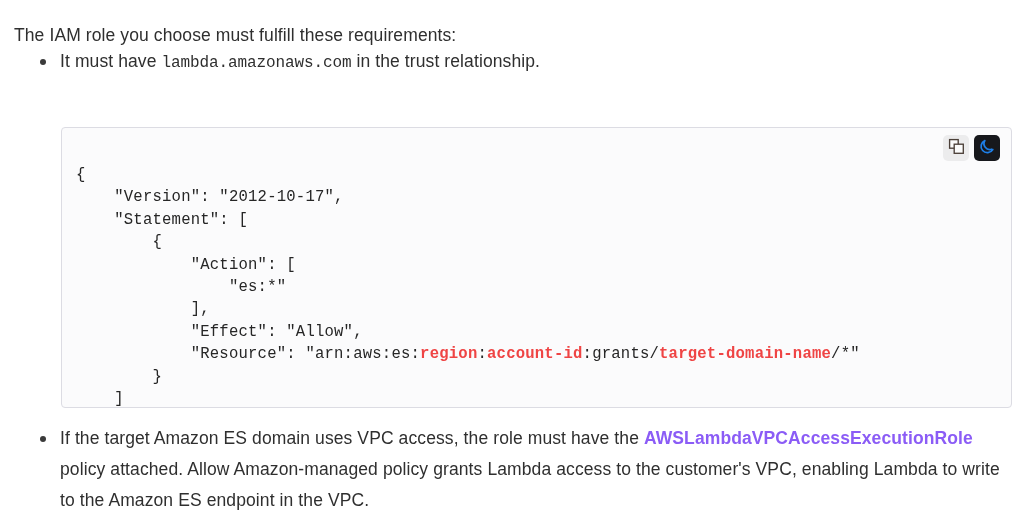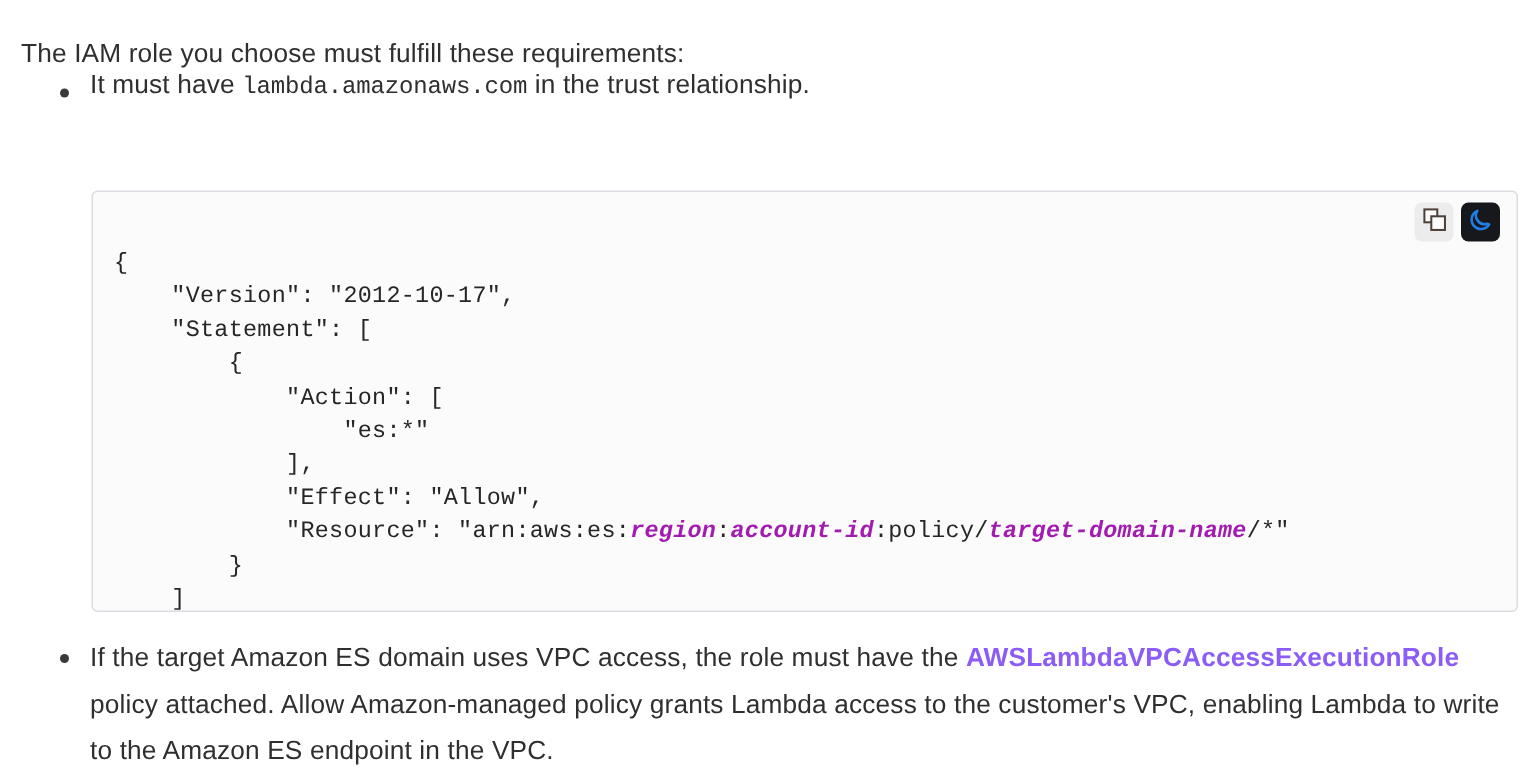--- a/index.html
+++ b/index.html
@@ -40,21 +40,21 @@
   
   .bullet-list {
     list-style: none;
     margin: 0;
     padding: 0;
   }
   .bullet-list li {
     position: relative;
     padding-left: 26px;
     font-size: 17.5px;
-    line-height: 20px;
+    line-height: 30px;
     color: #2f2f2f;
     letter-spacing: 0.1px;
   }
   .bullet-list li::before {
     content: "";
     position: absolute;
     left: 6px;
     top: 13px;
     width: 6px;
     height: 6px;
@@ -111,22 +111,21 @@
     font-family: "Liberation Mono", "DejaVu Sans Mono", monospace;
     font-size: 15.6px;
     line-height: 22.4px;
     color: #262626;
     letter-spacing: 0.2px;
     white-space: pre;
     tab-size: 4;
   }
 
   .ph {
-    color: #a21caf;
-    font-style: italic;
+    color: #ef4444;
     font-weight: bold;
   }
 
   
   .code-tools {
     position: absolute;
     right: 11px;
     top: 7px;
     display: flex;
     gap: 5px;
@@ -185,21 +184,21 @@
     </div>
 
     <pre><span>{</span>
 <span>    "Version": "2012-10-17",</span>
 <span>    "Statement": [</span>
 <span>        {</span>
 <span>            "Action": [</span>
 <span>                "es:*"</span>
 <span>            ],</span>
 <span>            "Effect": "Allow",</span>
-<span>            "Resource": "arn:aws:es:</span><span class="ph">region</span><span>:</span><span class="ph">account-id</span><span>:policy/</span><span class="ph">target-domain-name</span><span>/*"</span>
+<span>            "Resource": "arn:aws:es:</span><span class="ph">region</span><span>:</span><span class="ph">account-id</span><span>:grants/</span><span class="ph">target-domain-name</span><span>/*"</span>
 <span>        }</span>
 <span>    ]</span>
 </pre>
 
   </div>
 
   <ul class="bullet-list list-bottom">
     <li><span>If the target Amazon ES domain uses VPC access, the role must have the</span>
       <strong class="rolename">AWSLambdaVPCAccessExecutionRole</strong><span> policy attached. Allow Amazon-managed policy grants Lambda</span>
       <span>access to the customer's VPC, enabling Lambda to write to the Amazon ES endpoint in the VPC.</span></li>

